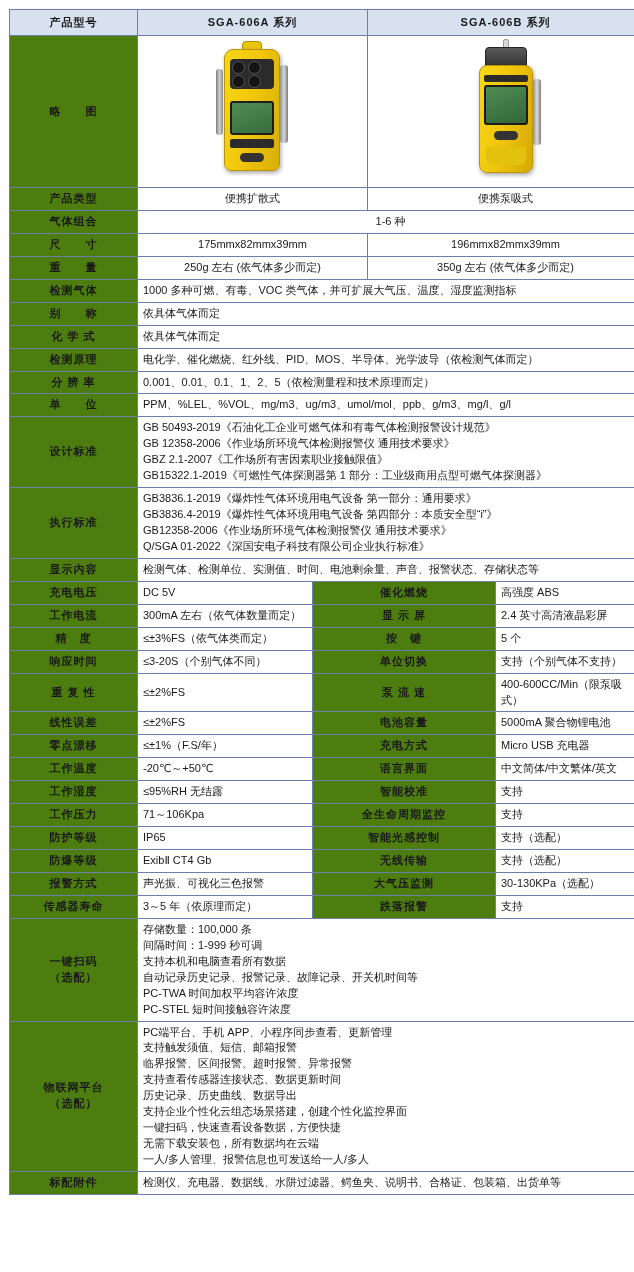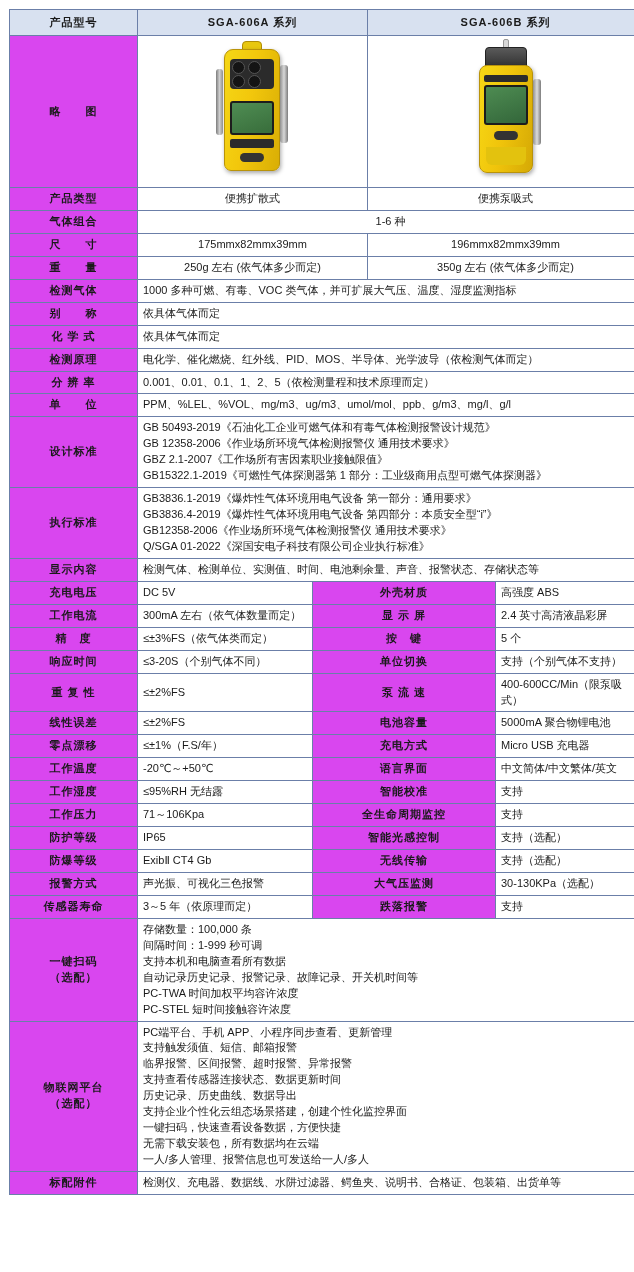--- a/index.html
+++ b/index.html
@@ -22,21 +22,21 @@
   }
   table.spec td {
     border: 1px solid #6b7fa8;
     font-size: 11px;
     color: #1a1a1a;
     padding: 3px 5px;
     vertical-align: middle;
     line-height: 1.45;
   }
   td.label {
-    background: #d946ef;
+    background: #4d7c0f;
     text-align: center;
     font-weight: bold;
     color: #16325c;
     width: 128px;
     font-size: 12px;
     letter-spacing: 1px;
   }
   td.val {
     background: #ffffff;
     text-align: left;
@@ -297,21 +297,21 @@
   </tr>
 
   <tr>
     <td class="label">显示内容</td>
     <td class="val" colspan="5">检测气体、检测单位、实测值、时间、电池剩余量、声音、报警状态、存储状态等</td>
   </tr>
 
   <tr>
     <td class="label">充电电压</td>
     <td class="val" colspan="2">DC 5V</td>
-    <td class="label" colspan="2">外壳材质</td>
+    <td class="label" colspan="2">催化燃烧</td>
     <td class="val">高强度 ABS</td>
   </tr>
 
   <tr>
     <td class="label">工作电流</td>
     <td class="val" colspan="2">300mA 左右（依气体数量而定）</td>
     <td class="label" colspan="2">显 示 屏</td>
     <td class="val">2.4 英寸高清液晶彩屏</td>
   </tr>
 

